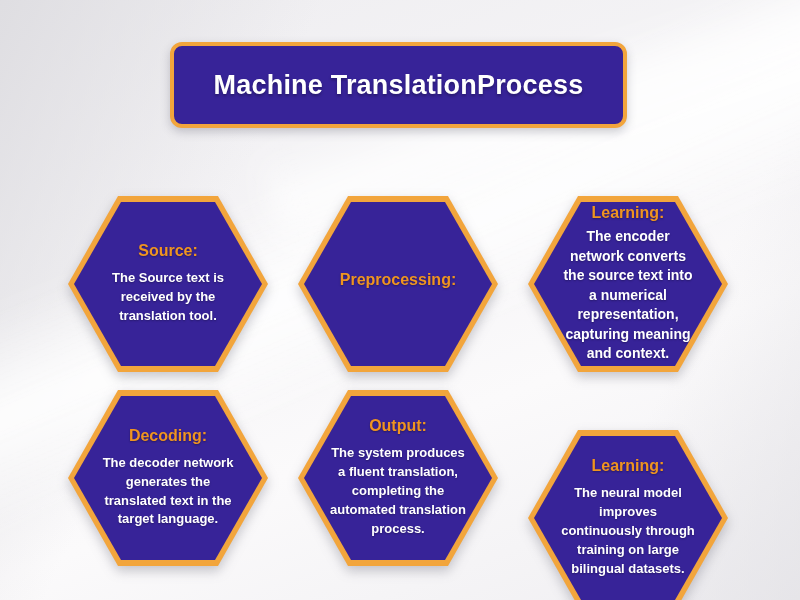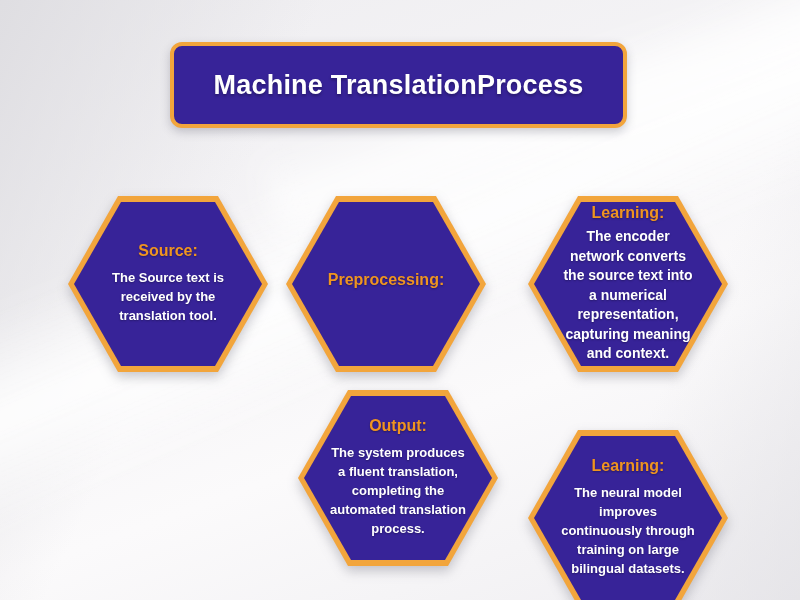--- a/index.html
+++ b/index.html
@@ -86,21 +86,21 @@
     font-size: 13px;
     font-weight: bold;
     line-height: 1.45;
     text-shadow: 0 1px 2px rgba(0,0,0,0.3);
   }
   #hex-encoding .hex-body { font-size: 14px; line-height: 1.4; }
   #hex-encoding .hex-title { margin-bottom: 5px; }
 
   
   #hex-input        { left: 68px;  top: 196px; }
-  #hex-preprocessing{ left: 286px; top: 196px; }
+  #hex-preprocessing{ left: 298px; top: 196px; }
   #hex-encoding     { left: 528px; top: 196px; }
   #hex-decoding     { left: 68px;  top: 390px; }
   #hex-output       { left: 298px; top: 390px; }
   #hex-learning     { left: 528px; top: 390px; margin-top: 40px; }
 </style>
 </head>
 <body>
 
 <div class="canvas">
   <div class="streak"></div>
@@ -127,20 +127,27 @@
   </div>
 
   <div class="hex" id="hex-encoding">
     <div class="hex-border"></div>
     <div class="hex-inner">
       <div class="hex-title">Learning:</div>
       <div class="hex-body">The encoder network converts the source text into a numerical representation, capturing meaning and context.</div>
     </div>
   </div>
 
+  <div class="hex" id="hex-decoding">
+    <div class="hex-border"></div>
+    <div class="hex-inner">
+      <div class="hex-title">Decoding:</div>
+      <div class="hex-body">The decoder network generates the translated text in the target language.</div>
+    </div>
+  </div>
 
   <div class="hex" id="hex-output">
     <div class="hex-border"></div>
     <div class="hex-inner">
       <div class="hex-title">Output:</div>
       <div class="hex-body">The system produces a fluent translation, completing the automated translation process.</div>
     </div>
   </div>
 
   <div class="hex" id="hex-learning">

